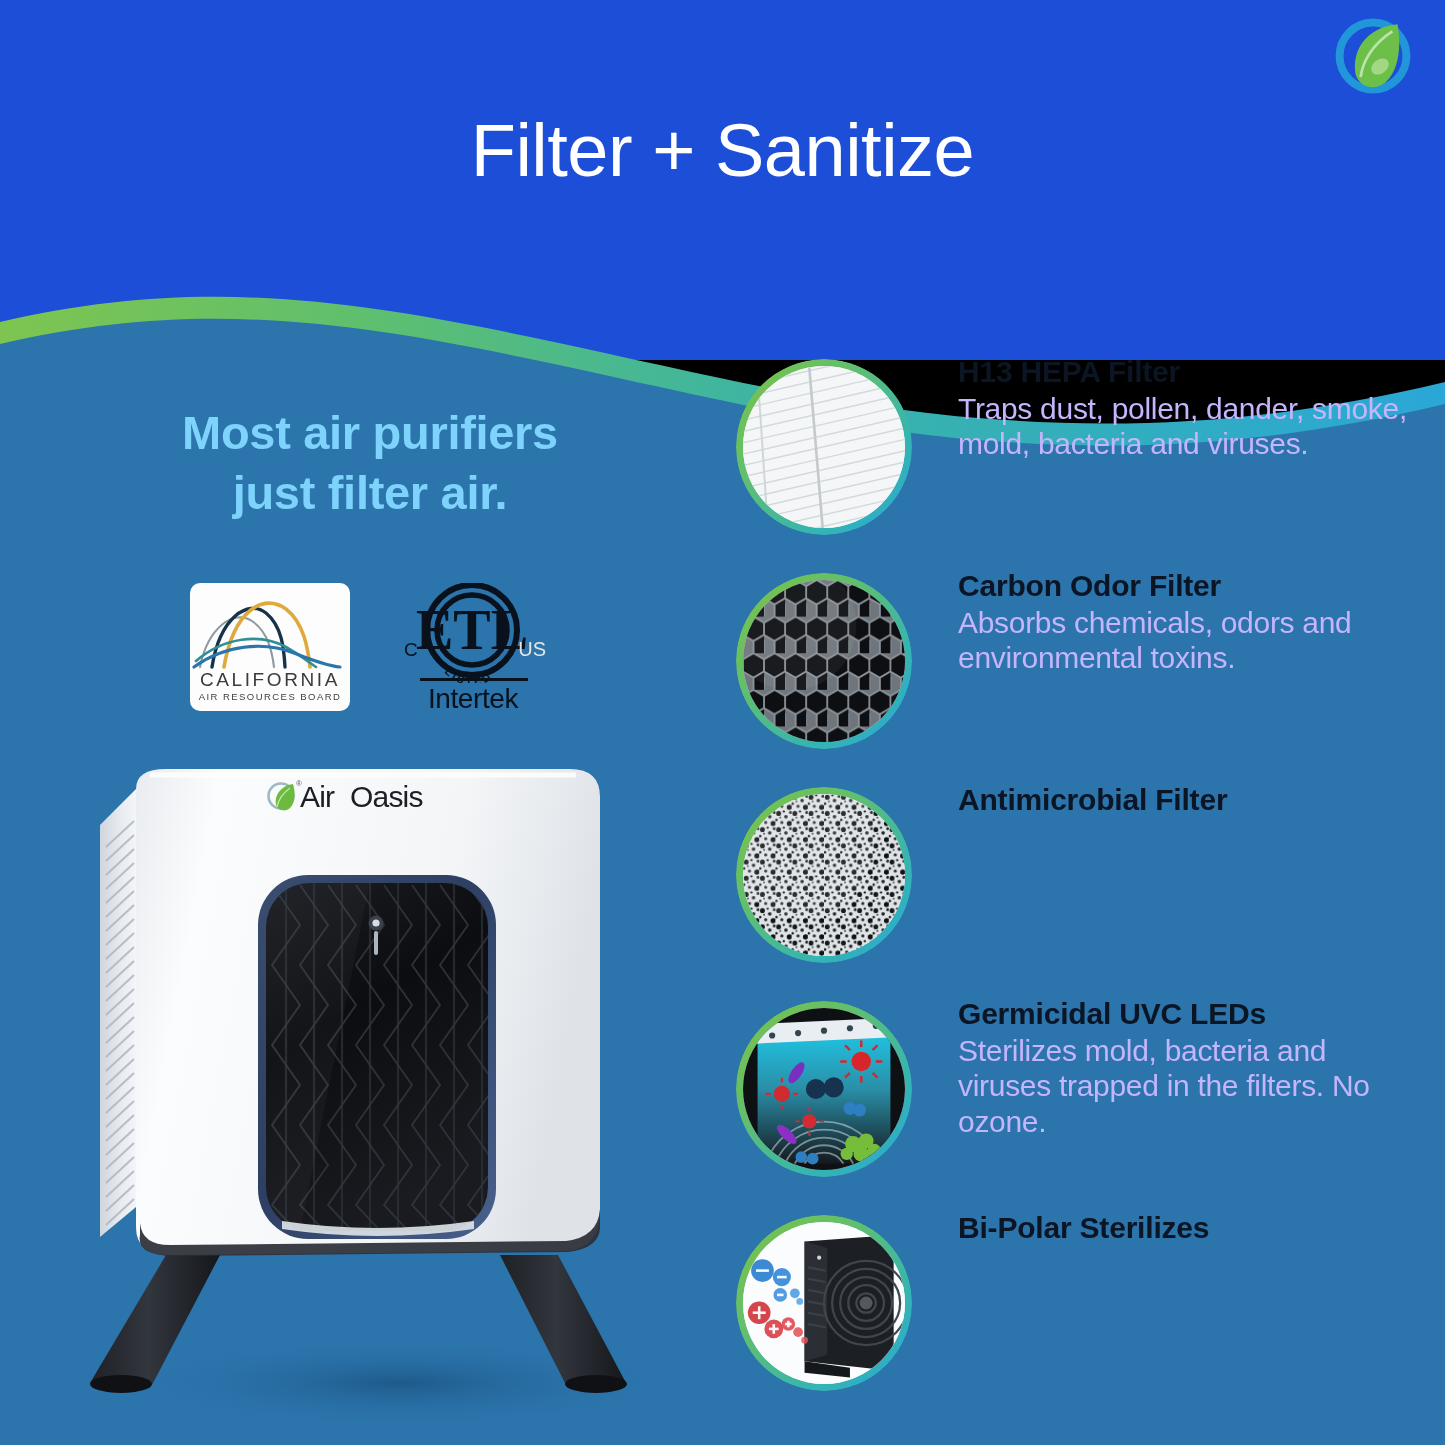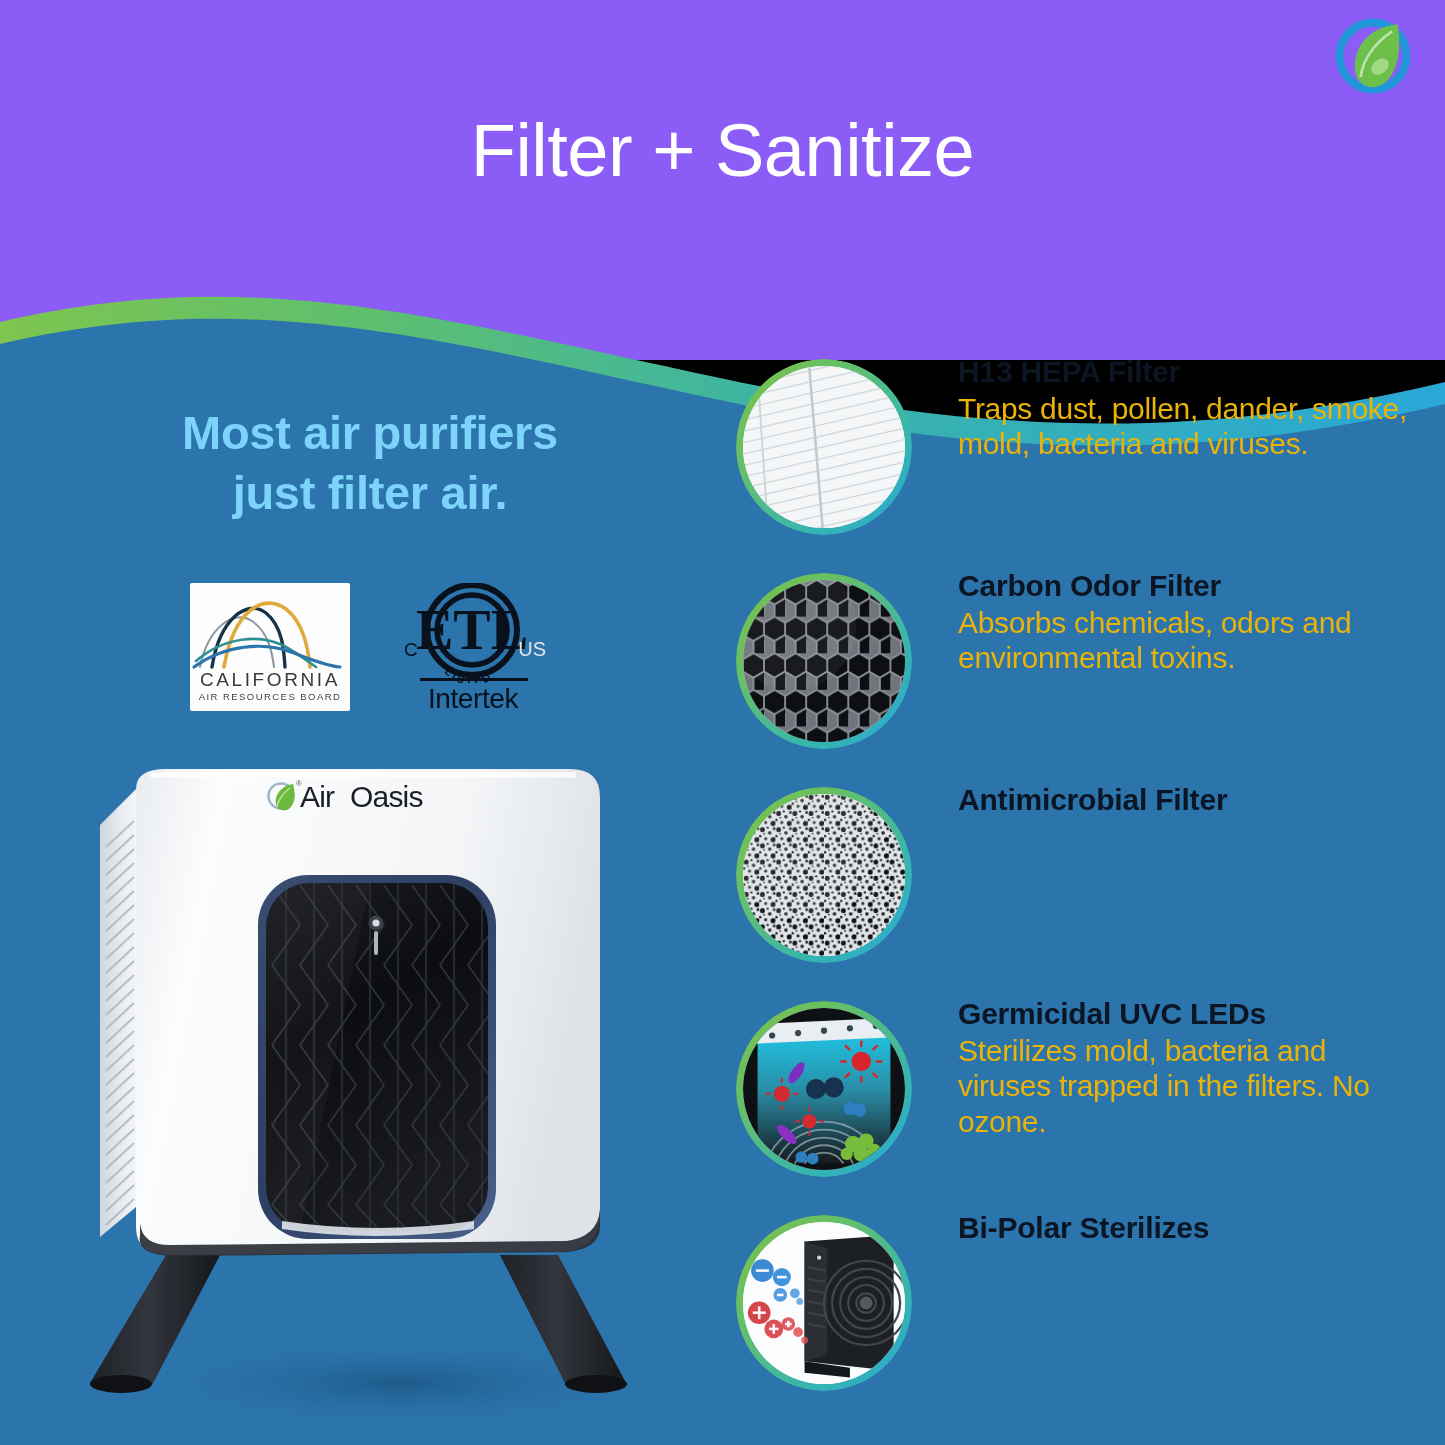--- a/index.html
+++ b/index.html
@@ -6,21 +6,21 @@
   html,body { width:1445px; height:1445px; }
   body {
     font-family: "Liberation Sans", sans-serif;
     background:#000;
     overflow:hidden;
     position:relative;
   }
   #stage { position:absolute; inset:0; width:1445px; height:1445px; overflow:hidden; }
 
   
-  .hero { position:absolute; left:0; top:0; width:1445px; height:360px; background:#8b5cf6; z-index:1; }
+  .hero { position:absolute; left:0; top:0; width:1445px; height:360px; background:#1d4ed8; z-index:1; }
   .hero-title {
     position:absolute; left:0; top:108px; width:1445px;
     text-align:center; color:#ffffff;
     font-size:74px; font-weight:400; letter-spacing:-0.5px;
   }
   .brand-logo { position:absolute; right:28px; top:12px; width:88px; height:88px; z-index:4; }
 
   
   .wave-wrap { position:absolute; left:0; top:270px; width:1445px; height:1175px; z-index:2; }
   .blue-field { position:absolute; left:0; top:0; width:1445px; height:1175px; }
@@ -30,21 +30,21 @@
     position:absolute; left:70px; top:403px; width:600px;
     text-align:center; color:#7dd3fc;
     font-size:47px; font-weight:700; line-height:1.27; letter-spacing:-0.3px;
     z-index:5;
   }
 
   .badges { position:absolute; left:190px; top:583px; z-index:5; display:flex; align-items:flex-start; gap:48px; }
 
   
   .carb {
-    width:160px; height:128px; background:#fdfdfd; border-radius:2px;
+    width:160px; height:128px; background:#fdfdfd; border-radius:10px;
     position:relative; overflow:hidden;
   }
   .carb-arcs { position:absolute; left:0; top:4px; width:160px; height:84px; }
   .carb-t1 {
     position:absolute; left:0; top:86px; width:160px; text-align:center;
     font-size:19px; letter-spacing:2.6px; color:#3b3b3b; font-weight:400;
   }
   .carb-t2 {
     position:absolute; left:0; top:108px; width:160px; text-align:center;
     font-size:9.5px; letter-spacing:1.45px; color:#3f3f3f;
@@ -77,21 +77,21 @@
   }
   .thumb .inner {
     position:absolute; inset:7px; border-radius:50%; overflow:hidden; background:#e9eef2;
   }
   .ftext { position:absolute; left:240px; top:0; width:460px; }
   .ftitle {
     font-size:30px; font-weight:700; color:#0b1524; letter-spacing:-0.2px;
     line-height:1.16; margin-bottom:1px;
   }
   .fdesc {
-    font-size:30px; font-weight:400; color:#eab308; line-height:1.18;
+    font-size:30px; font-weight:400; color:#c4b5fd; line-height:1.18;
     letter-spacing:-0.3px;
   }
 
   
   .tex { position:absolute; inset:0; }
 </style>
 </head>
 <body>
 
 <div id="stage">

